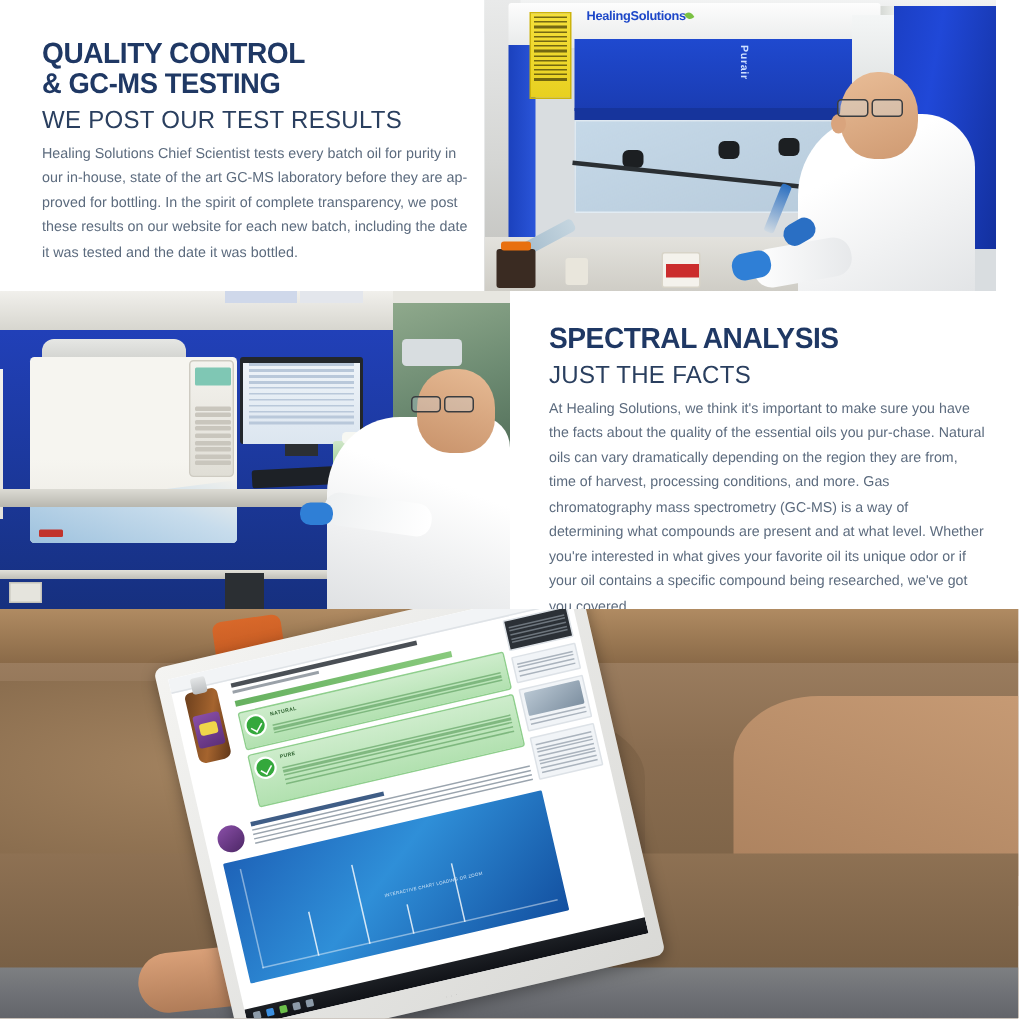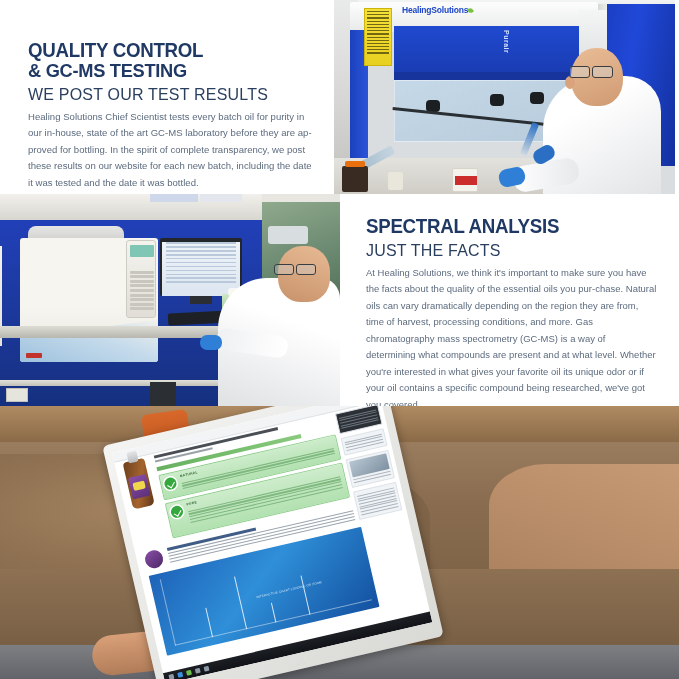--- a/index.html
+++ b/index.html
@@ -5,21 +5,21 @@
   * { margin:0; padding:0; box-sizing:border-box; }
   html,body { width:679px; height:679px; background:#ffffff; overflow:hidden; }
   body { font-family:"Liberation Sans", sans-serif; }
 
   .page { position:relative; width:679px; height:679px; background:#ffffff; }
 
   
   .panel { position:absolute; overflow:hidden; }
 
   
-  .txt-tl { left:0; top:14px; width:340px; height:172px; background:#ffffff; padding:26px 22px 0 28px; }
+  .txt-tl { left:0; top:0; width:340px; height:172px; background:#ffffff; padding:26px 22px 0 28px; }
   .txt-mr { left:340px; top:194px; width:339px; height:212px; background:#ffffff; padding:22px 20px 0 26px; }
 
   .h1 {
     font-family:"Liberation Sans", sans-serif;
     font-weight:bold;
     color:#1f3864;
     font-size:19.5px;
     letter-spacing:-0.3px;
     line-height:1.06;
     transform:scaleX(0.96);
@@ -43,21 +43,21 @@
     line-height:1.72;
     margin-top:5px;
     letter-spacing:0.02px;
     text-align:left;
     transform:scaleX(0.995);
     transform-origin:left top;
   }
   .txt-mr .body-copy { font-size:9.5px; line-height:1.74; }
 
   
-  .ph-tr { left:334px; top:0; width:341px; height:194px; background:#d9dde0; }
+  .ph-tr { left:323px; top:0; width:341px; height:194px; background:#d9dde0; }
   .tr-wallL { position:absolute; left:0; top:0; width:24px; height:100%;
               background:linear-gradient(180deg,#e9eaea 0%,#d5d6d4 55%,#bfbfbb 100%); }
   .tr-ceil { position:absolute; left:0; top:0; width:100%; height:22px;
              background:linear-gradient(180deg,#f2f3f3,#dfe1e1); }
   .tr-bluecab { position:absolute; right:0; top:4px; width:68px; height:162px;
                 background:linear-gradient(100deg,#1b3fc4 0%,#2048d8 35%,#13309e 100%); }
   .tr-bluecab:after { content:""; position:absolute; left:24px; top:78px; width:3px; height:28px;
                       background:#b9c4de; border-radius:2px; }
   .tr-cabgap { position:absolute; right:68px; top:4px; width:14px; height:162px;
                background:linear-gradient(90deg,#c9cdc9,#eceeea); }

